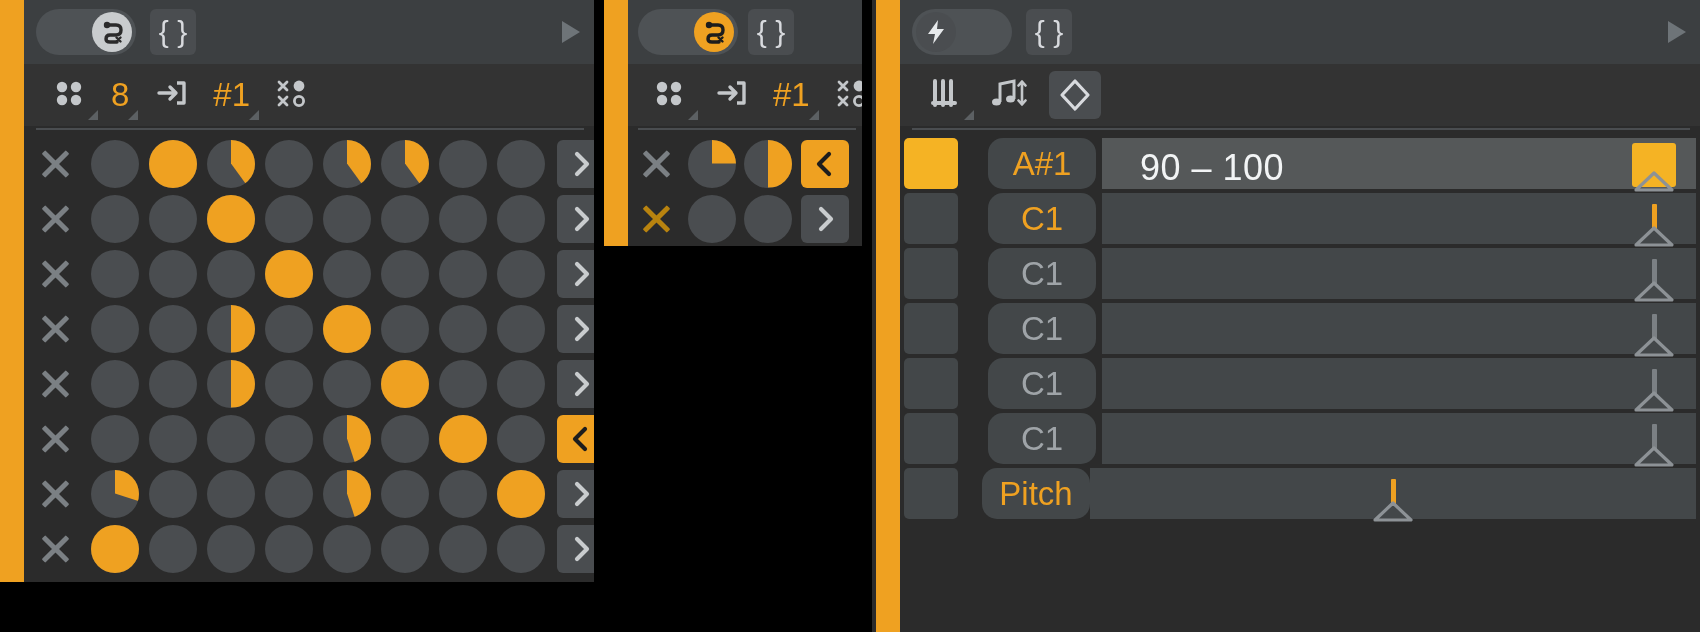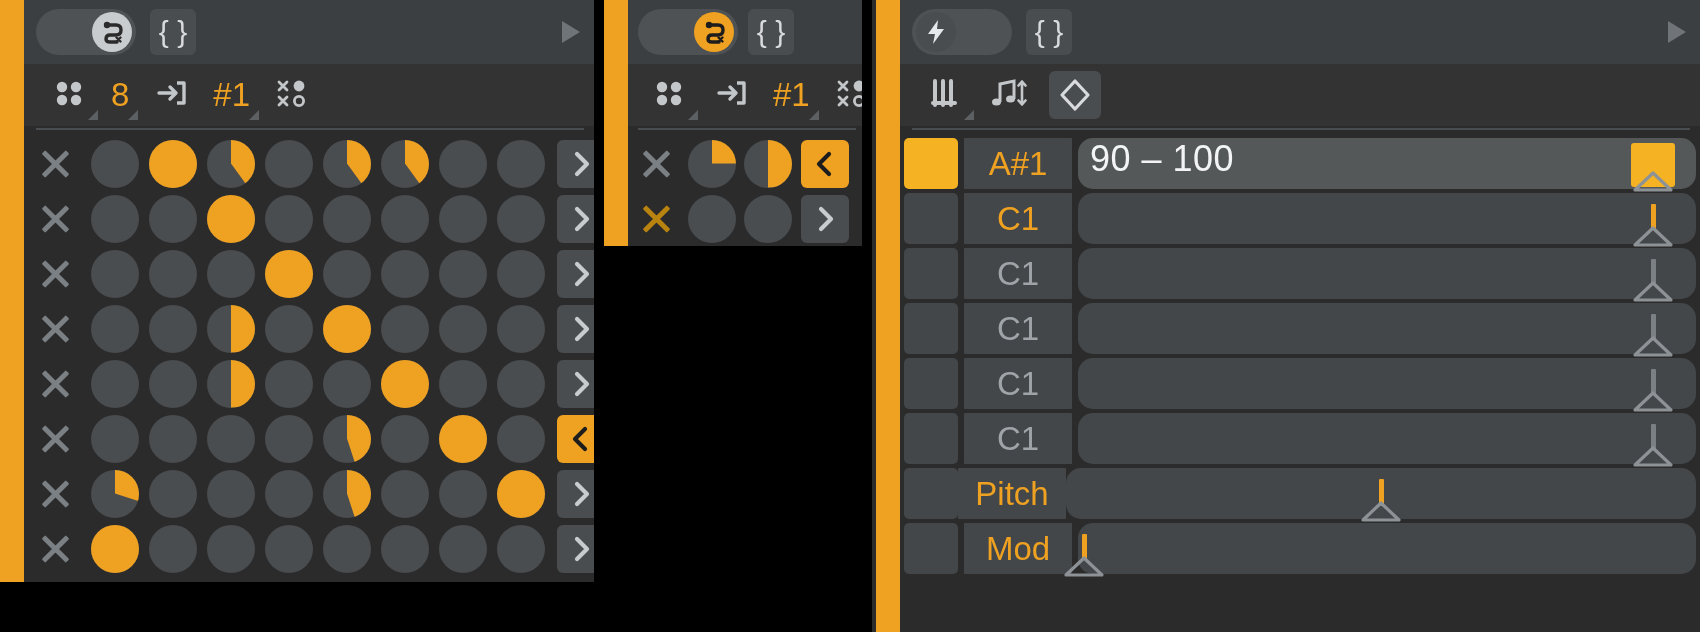--- a/index.html
+++ b/index.html
@@ -81,28 +81,28 @@
     justify-content:center; flex:0 0 auto; color:#c9ccce;
   }
   .arw.sel{ background:#efa121; color:#1d1d1d; }
   .arw svg{ display:block; }
 
   
   .lane{ display:flex; align-items:stretch; }
   .ledbox{ border-radius:5px; background:#434749; flex:0 0 auto; }
   .ledbox.on{ background:#f5b324; }
   .namebox{
-    border-radius:1px; background:#434749; flex:0 0 auto;
+    border-radius:15px; background:#434749; flex:0 0 auto;
     display:flex; align-items:center; justify-content:center;
-    font-size:33px; color:#9fa4a8;
+    font-size:33px; color:#9fa4a8;margin-left:24px;
   }
   .namebox.hl{ color:#efa121; }
   .valbox{
-    border-radius:15px; background:#434749; flex:1 1 auto; position:relative;
-    display:flex; align-items:flex-start; overflow:visible;
+    border-radius:0; background:#434749; flex:1 1 auto; position:relative;
+    display:flex; align-items:flex-end; overflow:visible;padding-left:26px;
   }
   .valbox.active{ background:#555859; }
   .valtext{ color:#f2f4f5; font-size:36px; padding-left:12px; letter-spacing:0.5px; }
   .swatch{ position:absolute; top:5px; width:44px; height:44px; background:#f5b324; border-radius:3px; }
   .stem{ position:absolute; width:5px; background:#efa121; border-radius:1px; }
   .stem.gray{ background:#7b8084; }
   .handle{ position:absolute; width:0;height:0; }
   .handle svg{ position:absolute; left:-26px; top:0; }
 </style>
 </head>
@@ -698,29 +698,17 @@
             <div class="namebox hl" style="width: 108px;">Pitch</div>
             <div class="valbox">
               <div class="stem" style="left: calc(50% - 2px); top: 11px; height: 26px;"></div>
               <div class="handle" style="left: calc(50%); top: 32px;">
                 <svg width="52" height="22" viewBox="0 0 52 22">
                   <path d="M8 20 L26 3 L44 20 Z" fill="none" stroke="#8d9296" stroke-width="3.2" stroke-linejoin="round"></path>
                 </svg>
               </div>
             </div>
           </div>
-          <div class="lane" style="height: 55px; padding: 2px 4px; gap: 6px;">
-            <div class="ledbox" style="width: 54px;"></div>
-            <div class="namebox hl" style="width: 108px;">Mod</div>
-            <div class="valbox">
-              <div class="stem" style="left: calc(1% - 2px); top: 11px; height: 26px;"></div>
-              <div class="handle" style="left: calc(1%); top: 32px;">
-                <svg width="52" height="22" viewBox="0 0 52 22">
-                  <path d="M8 20 L26 3 L44 20 Z" fill="none" stroke="#8d9296" stroke-width="3.2" stroke-linejoin="round"></path>
-                </svg>
-              </div>
-            </div>
-          </div>
         </div>
   </div>
 </div>
 
 </div>
 
 </body></html>

